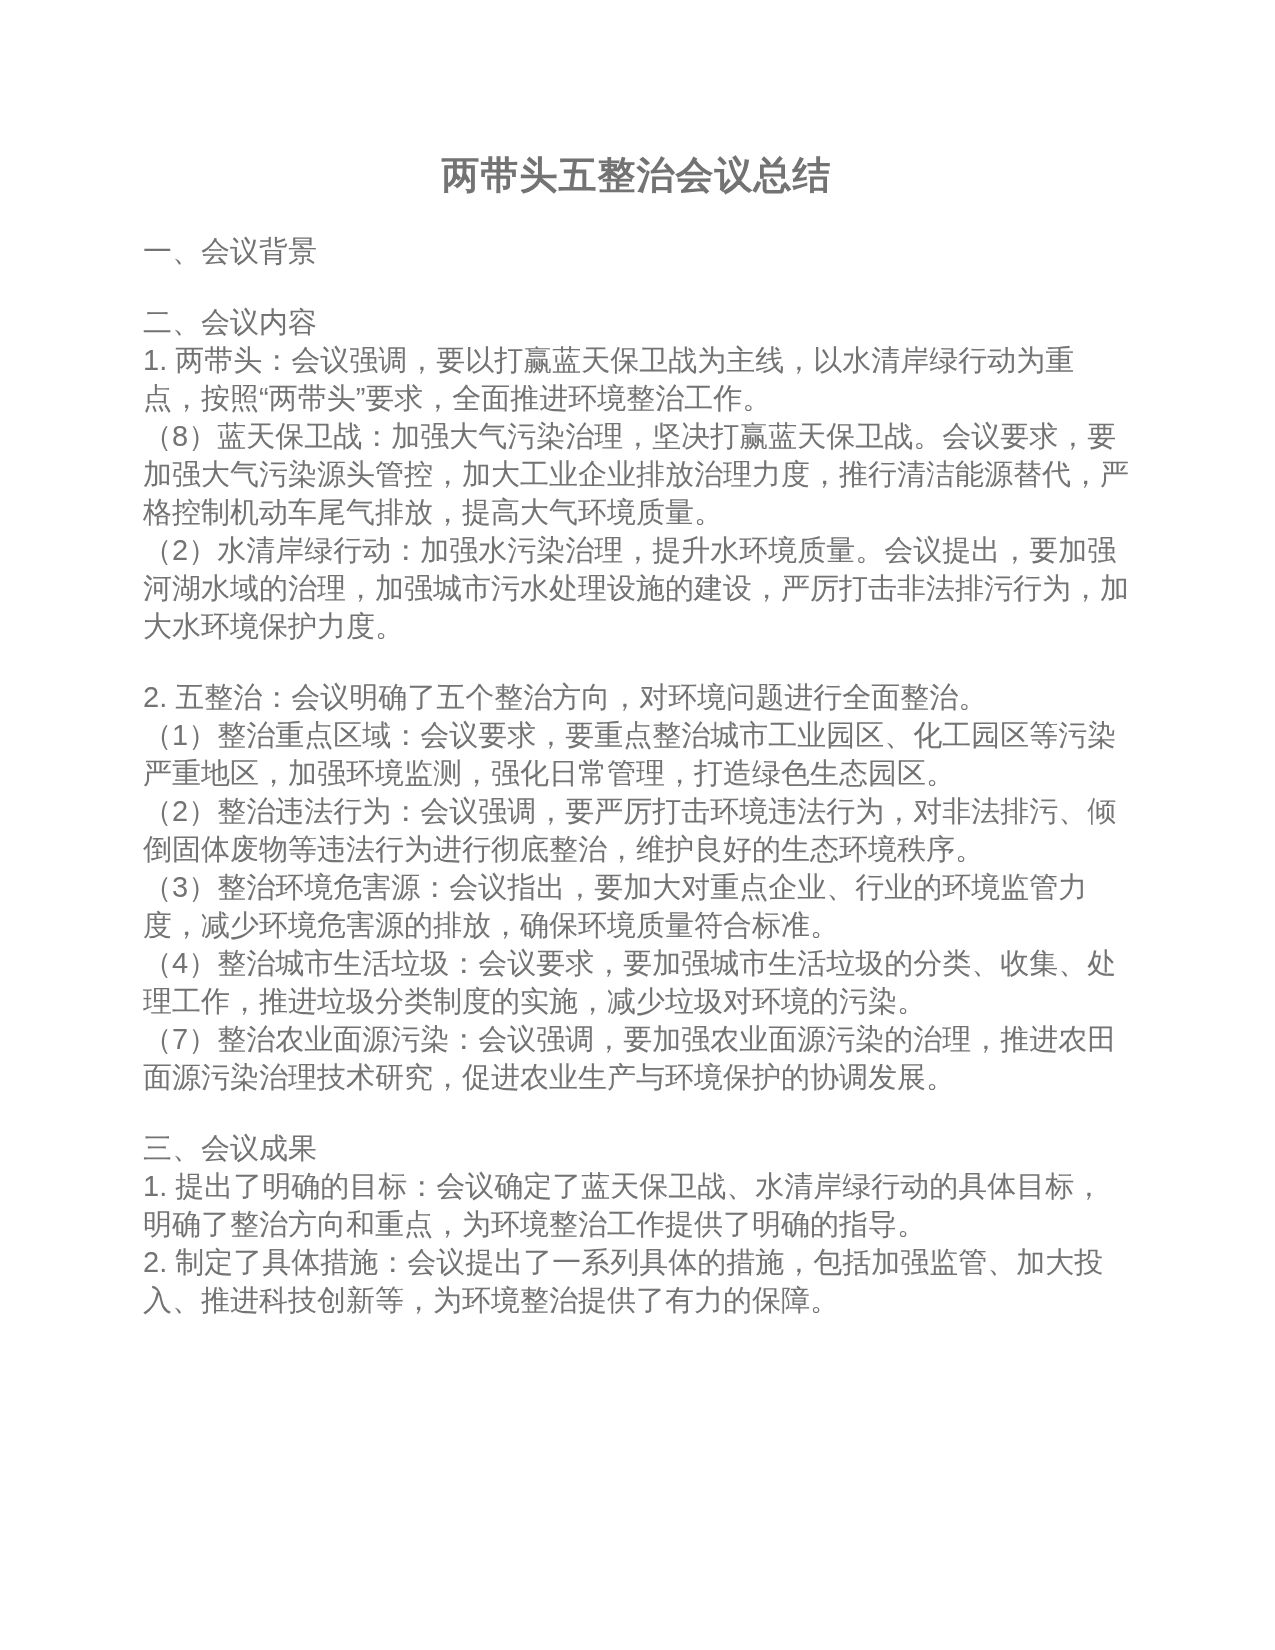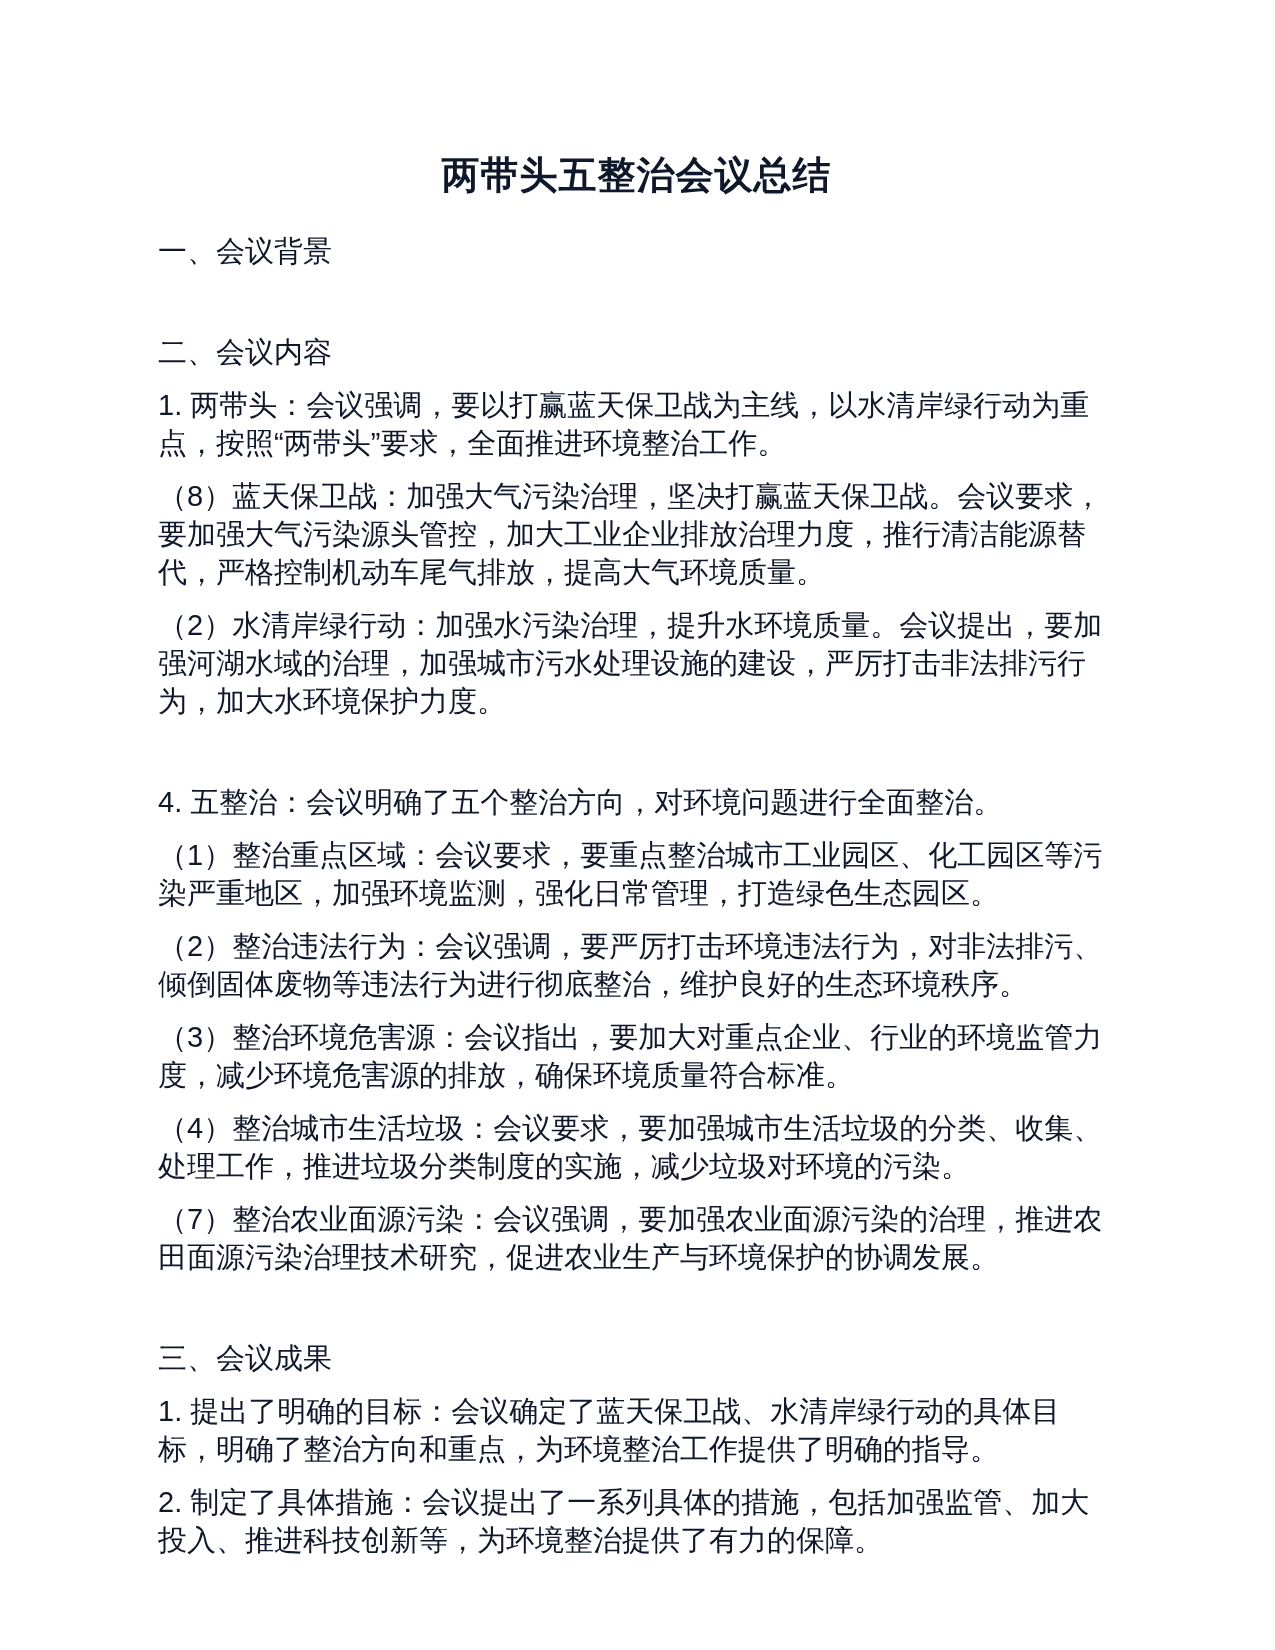--- a/index.html
+++ b/index.html
@@ -5,39 +5,39 @@
   html, body {
     margin: 0;
     padding: 0;
     background: #ffffff;
   }
   .page {
     position: relative;
     width: 1275px;
     height: 1650px;
     background: #ffffff;
-    color: #0f172a;
+    color: #737373;
     box-sizing: border-box;
     padding: 150px 145px 0 143px;
     font-family: "Liberation Sans", sans-serif;
     overflow: hidden;
   }
   .doc-title {
     font-size: 38px;
     line-height: 50px;
     font-weight: 700;
     text-align: center;
     margin: 0 0 32px 0;
     letter-spacing: 1px;
   }
   .line {
     font-size: 29px;
     line-height: 38px;
     font-weight: 400;
-    margin: 15px;
+    margin: 0;
     text-align: left;
     word-break: normal;
   }
   .heading {
     font-weight: 400;
   }
   .spacer {
     height: 33px;
   }
 </style>
@@ -56,21 +56,21 @@
 
   <section>
     <p class="line heading">二、会议内容</p>
 
     <p class="line">1. 两带头：会议强调，要以打赢蓝天保卫战为主线，以水清岸绿行动为重点，按照“两带头”要求，全面推进环境整治工作。</p>
     <p class="line">（8）蓝天保卫战：加强大气污染治理，坚决打赢蓝天保卫战。会议要求，要加强大气污染源头管控，加大工业企业排放治理力度，推行清洁能源替代，严格控制机动车尾气排放，提高大气环境质量。</p>
     <p class="line">（2）水清岸绿行动：加强水污染治理，提升水环境质量。会议提出，要加强河湖水域的治理，加强城市污水处理设施的建设，严厉打击非法排污行为，加大水环境保护力度。</p>
 
     <div class="spacer"></div>
 
-    <p class="line">4. 五整治：会议明确了五个整治方向，对环境问题进行全面整治。</p>
+    <p class="line">2. 五整治：会议明确了五个整治方向，对环境问题进行全面整治。</p>
     <p class="line">（1）整治重点区域：会议要求，要重点整治城市工业园区、化工园区等污染严重地区，加强环境监测，强化日常管理，打造绿色生态园区。</p>
     <p class="line">（2）整治违法行为：会议强调，要严厉打击环境违法行为，对非法排污、倾倒固体废物等违法行为进行彻底整治，维护良好的生态环境秩序。</p>
     <p class="line">（3）整治环境危害源：会议指出，要加大对重点企业、行业的环境监管力度，减少环境危害源的排放，确保环境质量符合标准。</p>
     <p class="line">（4）整治城市生活垃圾：会议要求，要加强城市生活垃圾的分类、收集、处理工作，推进垃圾分类制度的实施，减少垃圾对环境的污染。</p>
     <p class="line">（7）整治农业面源污染：会议强调，要加强农业面源污染的治理，推进农田面源污染治理技术研究，促进农业生产与环境保护的协调发展。</p>
   </section>
 
   <div class="spacer"></div>
 
   <section>

